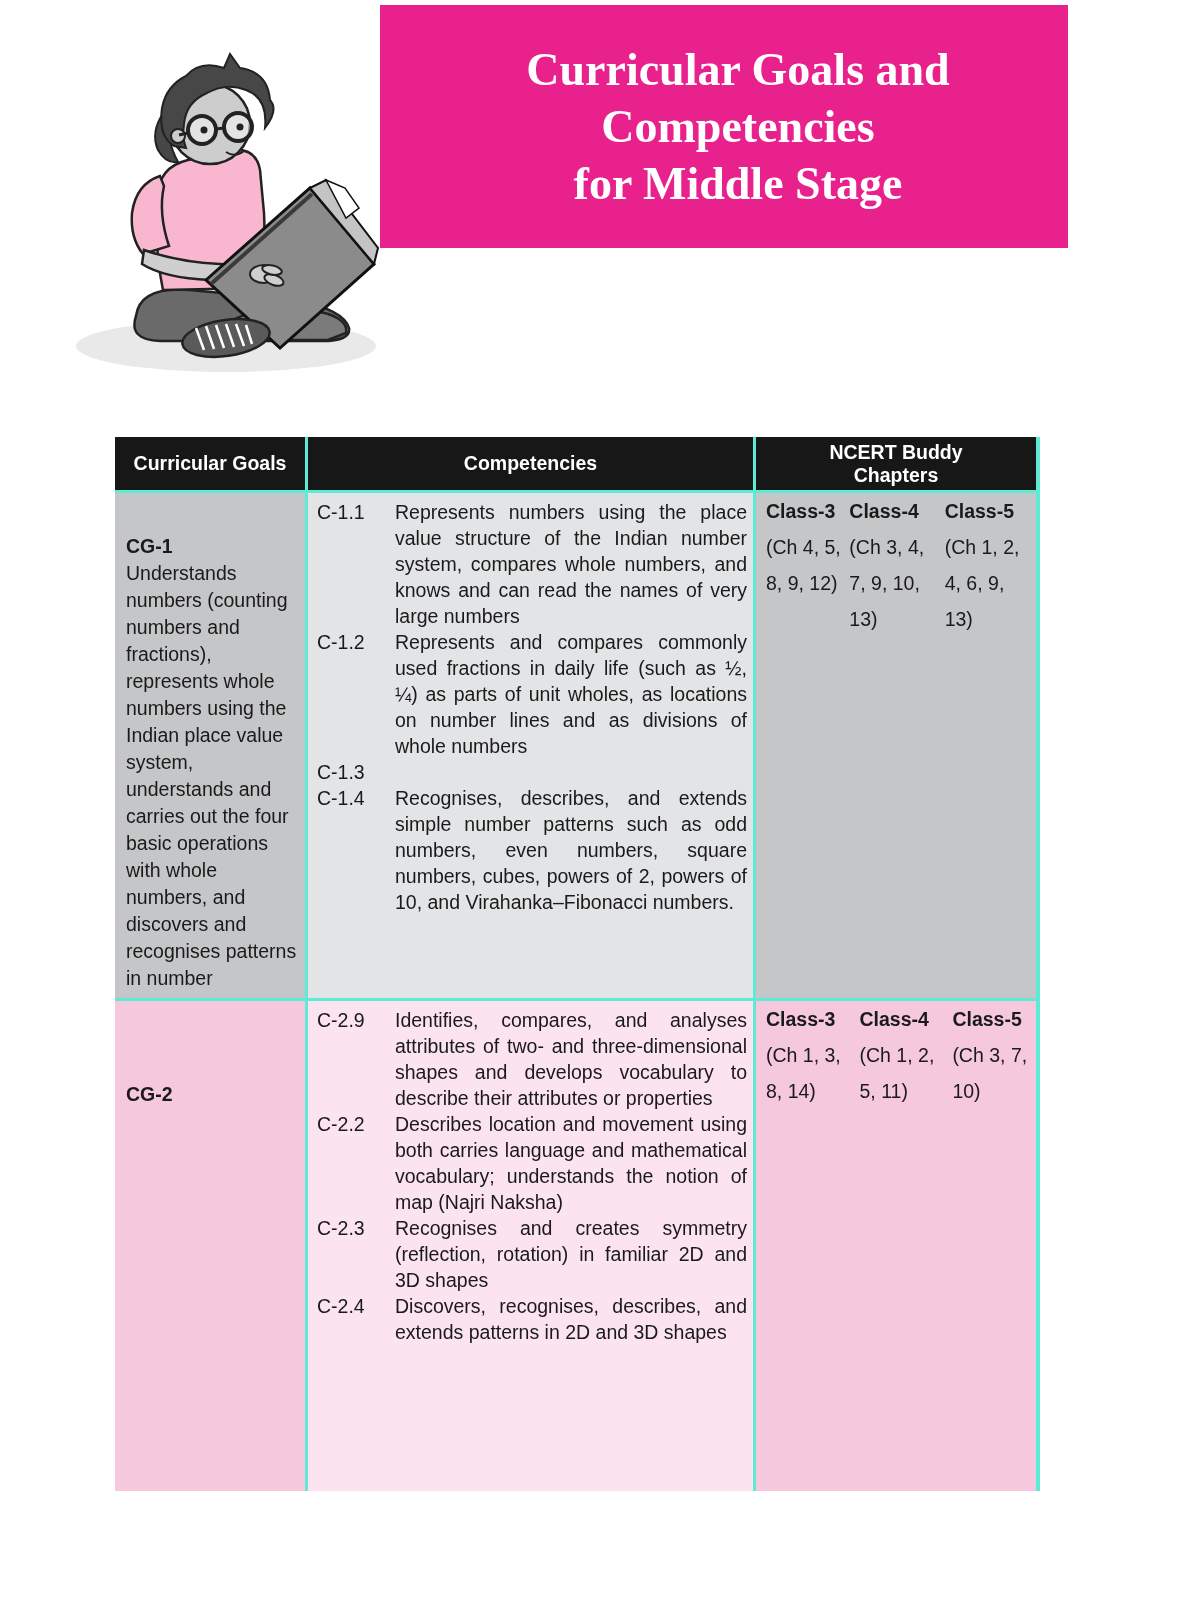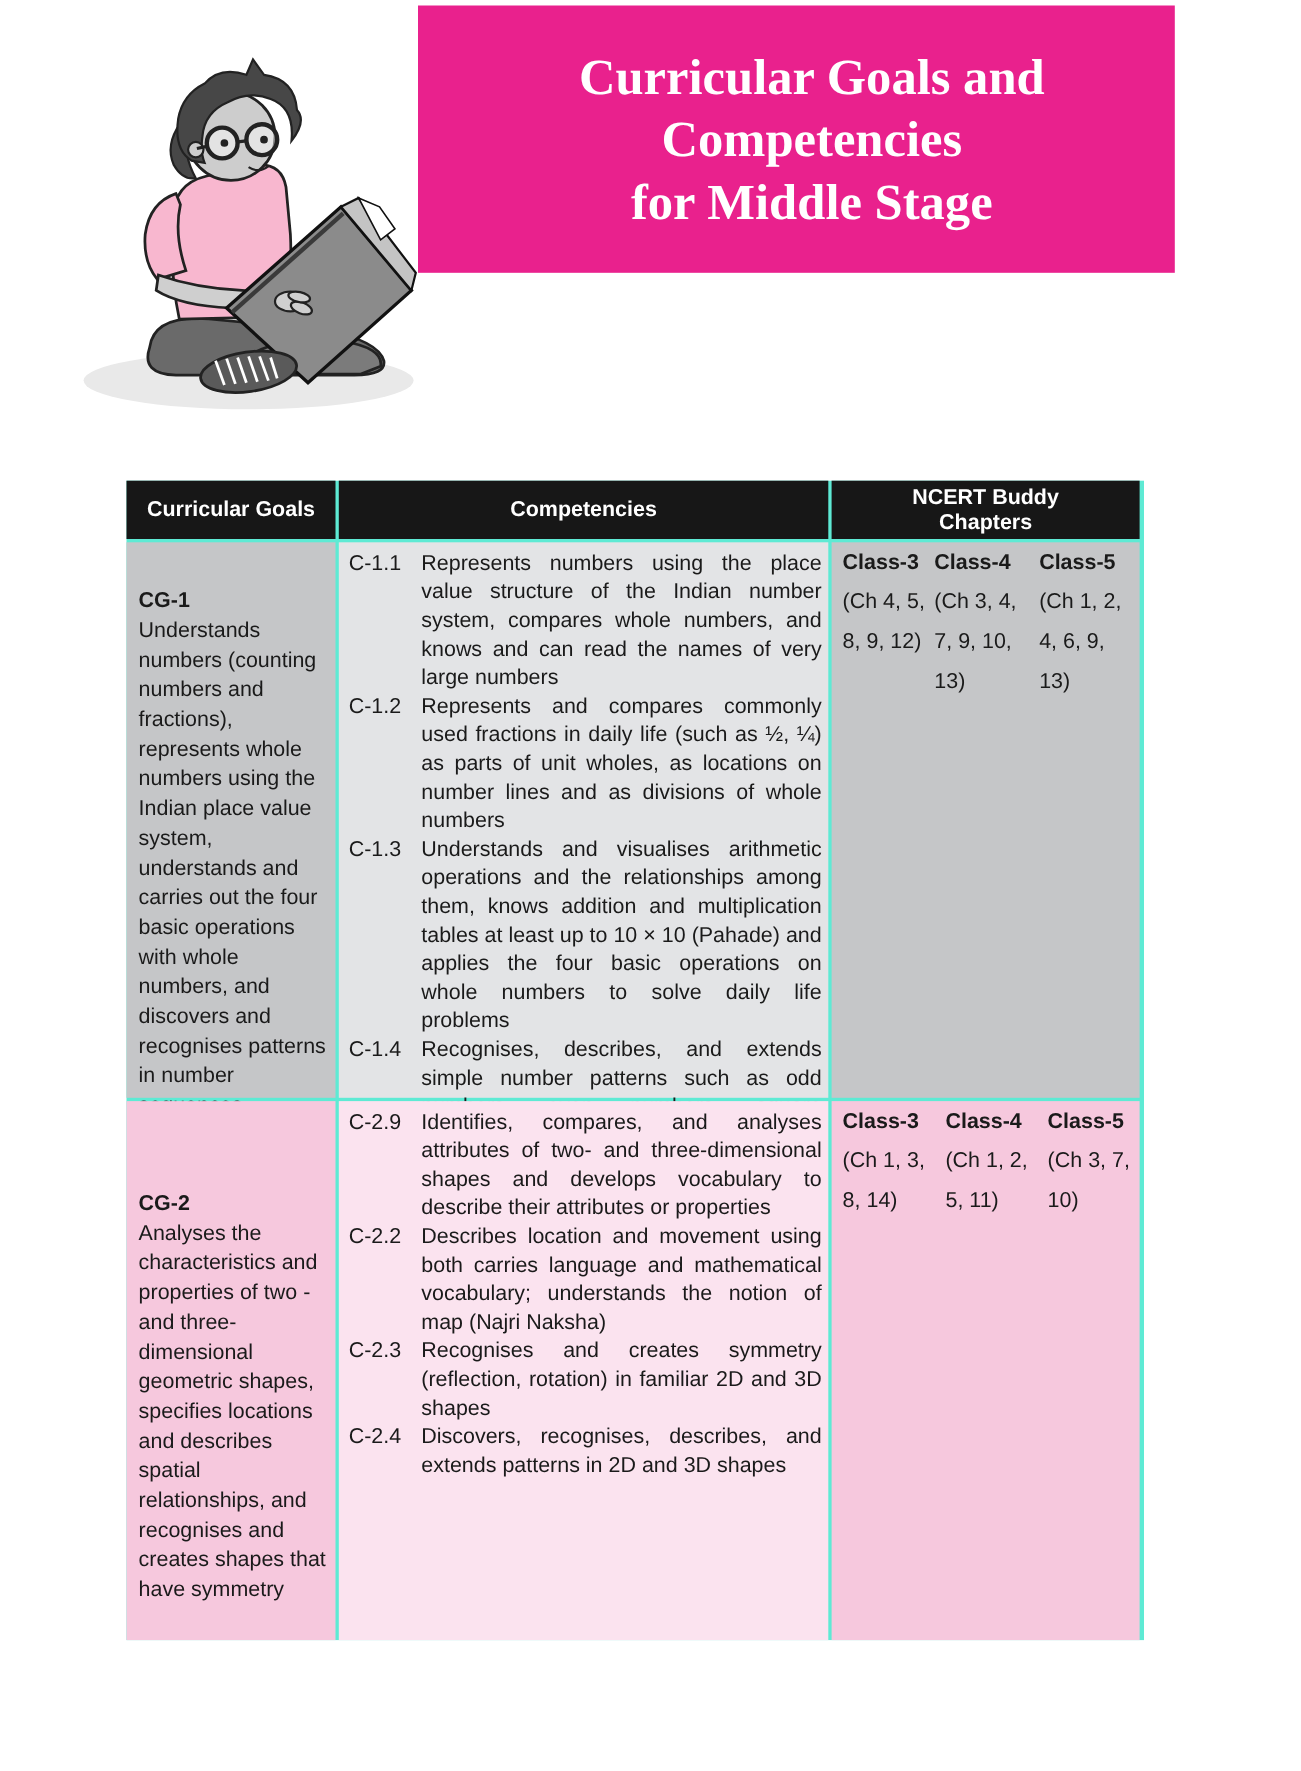--- a/index.html
+++ b/index.html
@@ -36,21 +36,21 @@
   .bg-gray   { background:#c5c6c8; }
   .bg-lgray  { background:#e3e4e6; }
   .bg-pink   { background:#f6c8dd; }
   .bg-lpink  { background:#fbe3ef; }
 
   .goal-cell { padding:40px 8px 4px 11px; font-size:19.5px; line-height:27px; }
   .goal-cell.low { padding-top:80px; }
   .goal-code { font-weight:bold; }
 
   .comp-cell { padding:6px 6px 0 9px; font-size:19.5px; line-height:26px; }
-  .comp-item { display:flex; }
+  .comp-item { display:flex;gap:12px; }
   .comp-code { flex:0 0 57px; margin-right:9px; }
   .comp-text { flex:1; text-align:justify; }
 
   .ch-cell {
     display:flex; flex-direction:row; justify-content:center;
     padding-left:10px; font-size:19.5px; line-height:36px;
   }
   .ch-line b { font-weight:bold; }
 </style>
 </head>
@@ -141,36 +141,34 @@
       <div class="comp-item">
         <span class="comp-code">C-1.1</span>
         <span class="comp-text">Represents numbers using the place value structure of the Indian number system, compares whole numbers, and knows and can read the names of very large numbers</span>
       </div>
       <div class="comp-item">
         <span class="comp-code">C-1.2</span>
         <span class="comp-text">Represents and compares commonly used fractions in daily life (such as ½, ¼) as parts of unit wholes, as locations on number lines and as divisions of whole numbers</span>
       </div>
       <div class="comp-item">
         <span class="comp-code">C-1.3</span>
-        <span class="comp-text">Understands and visualises arithmetic operations and the relationships among them, knows addition and multiplication tables at least up to 10 × 10 (Pahade) and applies the four basic operations on whole numbers to solve daily life problems</span>
       </div>
       <div class="comp-item">
         <span class="comp-code">C-1.4</span>
         <span class="comp-text">Recognises, describes, and extends simple number patterns such as odd numbers, even numbers, square numbers, cubes, powers of 2, powers of 10, and Virahanka–Fibonacci numbers.</span>
       </div>
     </div>
     <div class="ch-cell bg-gray">
       <div class="ch-line"><b>Class-3</b><span> (Ch 4, 5, 8, 9, 12)</span></div>
       <div class="ch-line"><b>Class-4</b><span> (Ch 3, 4, 7, 9, 10, 13)</span></div>
       <div class="ch-line"><b>Class-5</b><span> (Ch 1, 2, 4, 6, 9, 13)</span></div>
     </div>
 
     <div class="goal-cell low bg-pink">
       <div class="goal-code">CG-2</div>
-      <div>Analyses the characteristics and properties of two - and three-dimensional geometric shapes, specifies locations and describes spatial relationships, and recognises and creates shapes that have symmetry</div>
     </div>
     <div class="comp-cell bg-lpink">
       <div class="comp-item">
         <span class="comp-code">C-2.9</span>
         <span class="comp-text">Identifies, compares, and analyses attributes of two- and three-dimensional shapes and develops vocabulary to describe their attributes or properties</span>
       </div>
       <div class="comp-item">
         <span class="comp-code">C-2.2</span>
         <span class="comp-text">Describes location and movement using both carries language and mathematical vocabulary; understands the notion of map (Najri Naksha)</span>
       </div>

